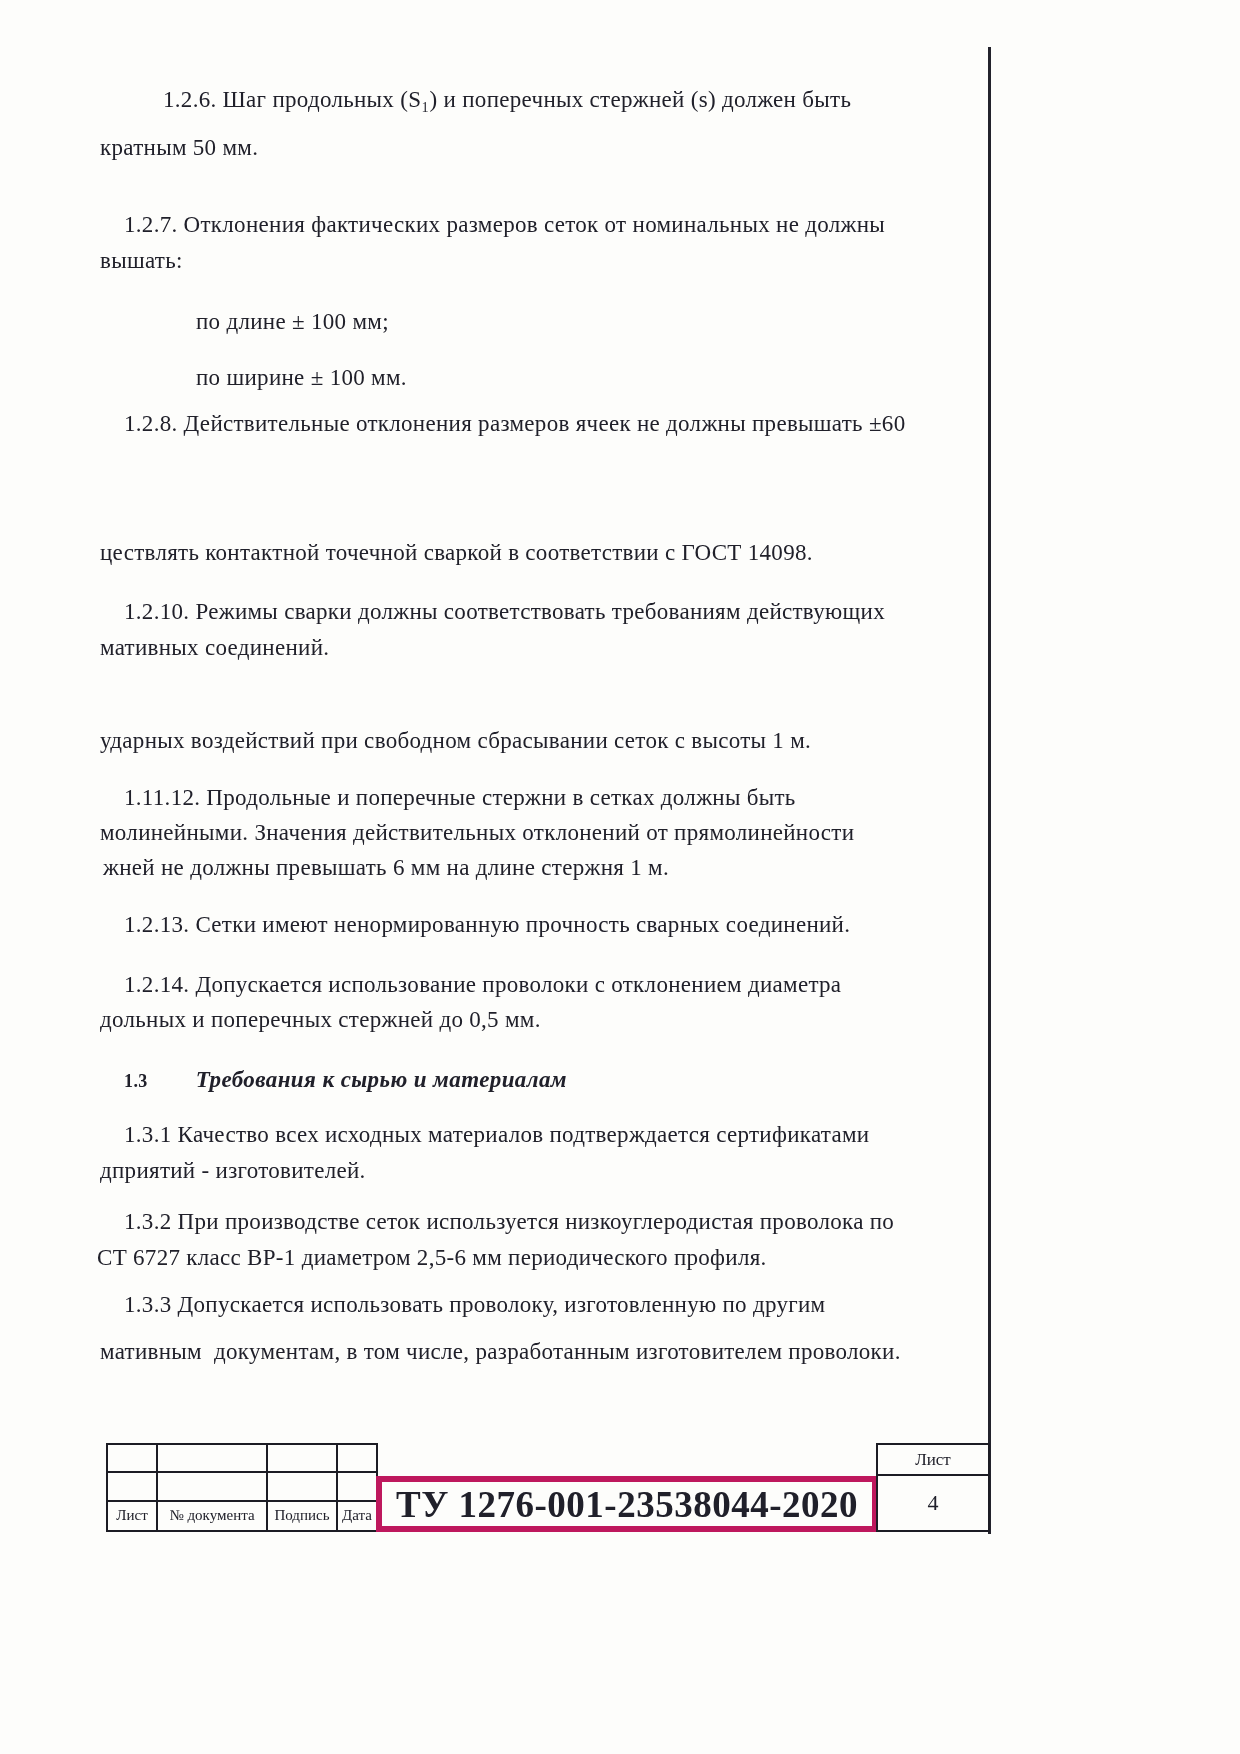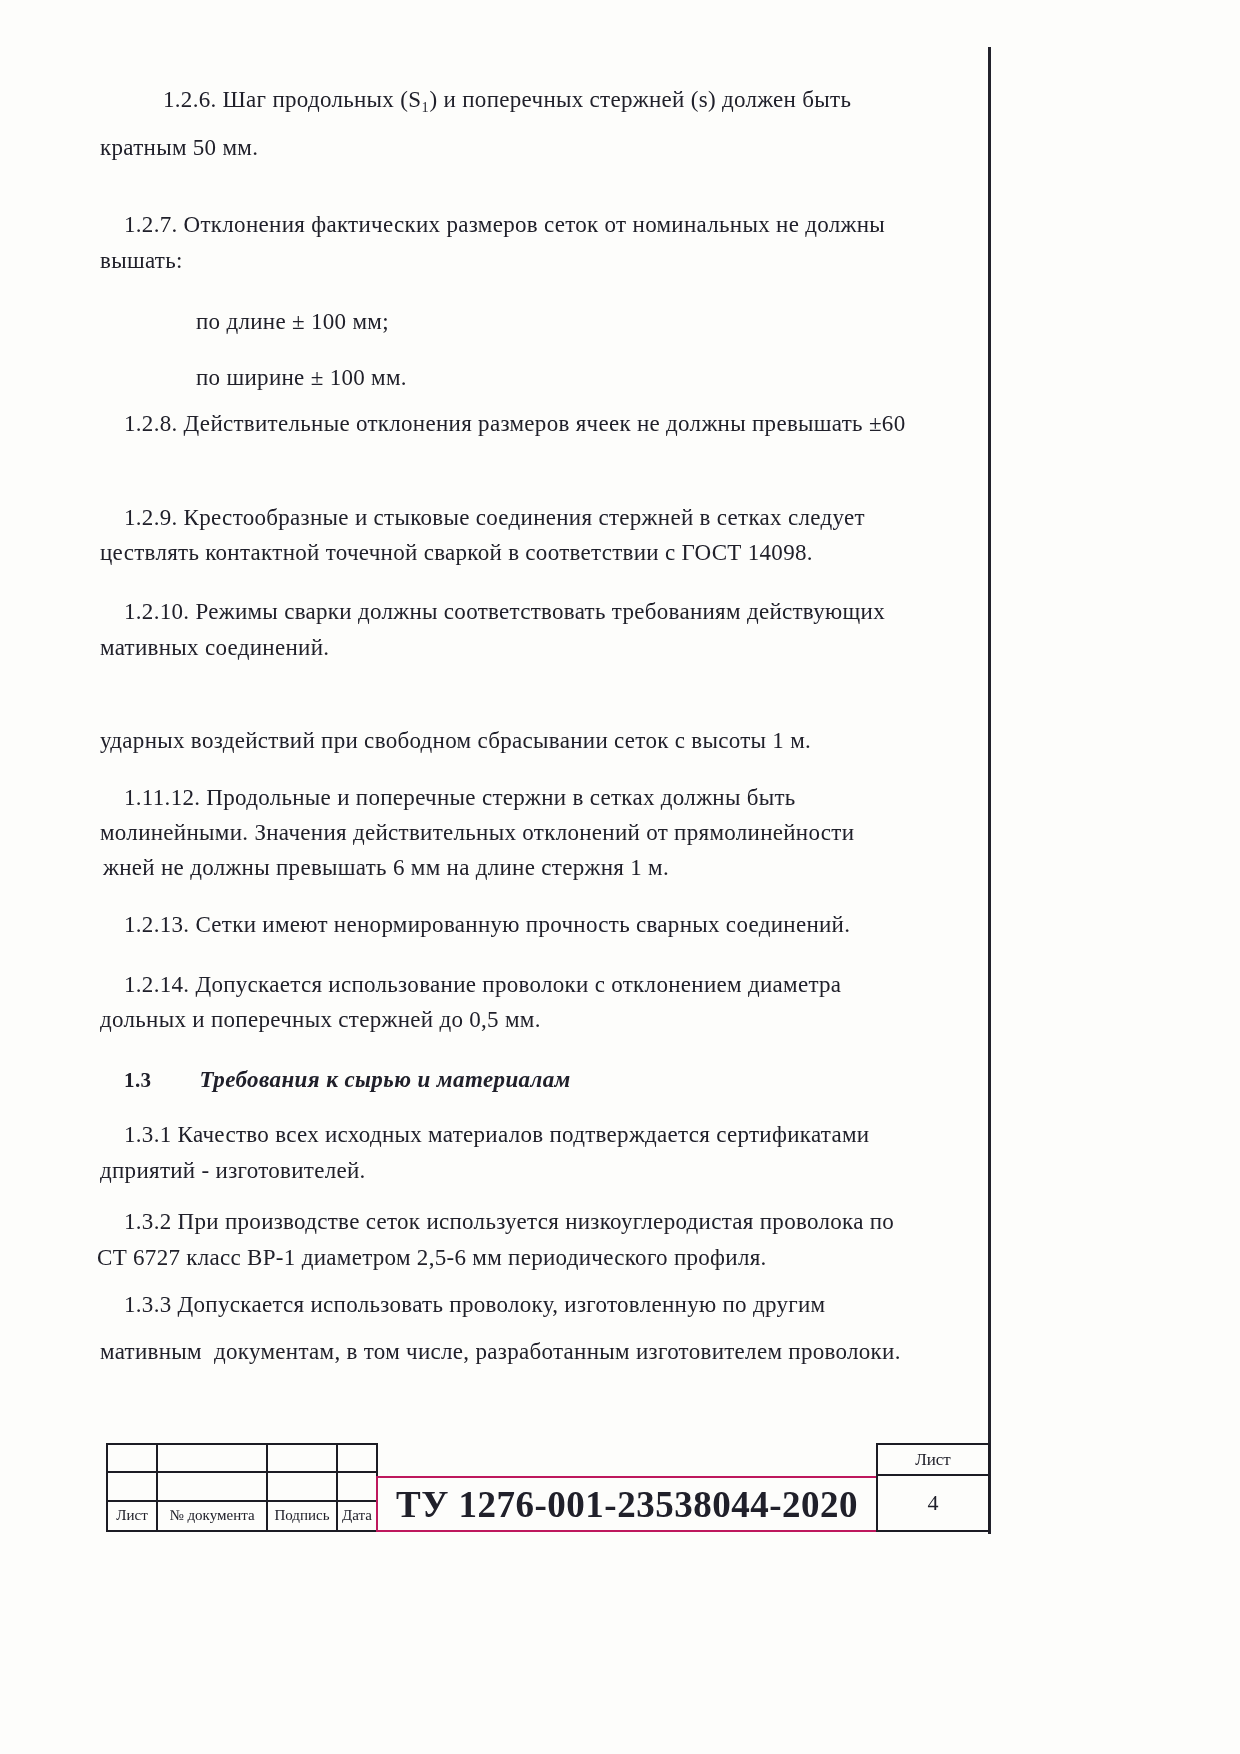--- a/index.html
+++ b/index.html
@@ -16,21 +16,21 @@
   }
   .line {
     position: absolute;
     margin: 0;
     font-size: 23px;
     line-height: 1.25;
     letter-spacing: 0.3px;
     white-space: pre;
   }
   .heading { font-weight: bold; letter-spacing: 0.4px; }
-  .heading .sect-num { font-size: 21px; }
+  .heading .sect-num { font-size: 18px; }
   .heading .sect-title { margin-left: 48px; font-style: italic; }
 
   .right-border {
     position: absolute;
     left: 988px;
     top: 47px;
     width: 3px;
     height: 1487px;
     background: #23232c;
   }
@@ -63,21 +63,21 @@
     overflow: hidden;
     white-space: nowrap;
   }
   .stamp-grid .cell.col-last { border-right: none; }
   .stamp-grid .cell.row-last { border-bottom: none; }
 
   .doc-number-cell {
     position: absolute;
     left: 270px; top: 33px;
     width: 502px; height: 56px;
-    border: 2px solid #be185d;
+    border: 6px solid #be185d;
     display: flex;
     align-items: center;
     justify-content: center;
     font-size: 37px;
     font-weight: bold;
     letter-spacing: 0.5px;
     white-space: nowrap;
   }
   .sheet-block {
     position: absolute;
@@ -112,21 +112,20 @@
   <p class="line" style="top:134px;left:100px">кратным 50 мм.</p>
 
   <p class="line" style="top:211px;left:124px">1.2.7. Отклонения фактических размеров сеток от номинальных не должны</p>
   <p class="line" style="top:247px;left:100px">вышать:</p>
 
   <p class="line" style="top:308px;left:196px">по длине ± 100 мм;</p>
   <p class="line" style="top:364px;left:196px">по ширине ± 100 мм.</p>
 
   <p class="line" style="top:410px;left:124px">1.2.8. Действительные отклонения размеров ячеек не должны превышать ±60</p>
 
-  <p class="line" style="top:504px;left:124px">1.2.9. Крестообразные и стыковые соединения стержней в сетках следует</p>
   <p class="line" style="top:539px;left:100px">цествлять контактной точечной сваркой в соответствии с ГОСТ 14098.</p>
 
   <p class="line" style="top:598px;left:124px">1.2.10. Режимы сварки должны соответствовать требованиям действующих</p>
   <p class="line" style="top:634px;left:100px">мативных соединений.</p>
 
   <p class="line" style="top:727px;left:100px">ударных воздействий при свободном сбрасывании сеток с высоты 1 м.</p>
 
   <p class="line" style="top:784px;left:124px">1.11.12. Продольные и поперечные стержни в сетках должны быть</p>
   <p class="line" style="top:819px;left:100px">молинейными. Значения действительных отклонений от прямолинейности</p>
   <p class="line" style="top:854px;left:103px">жней не должны превышать 6 мм на длине стержня 1 м.</p>

